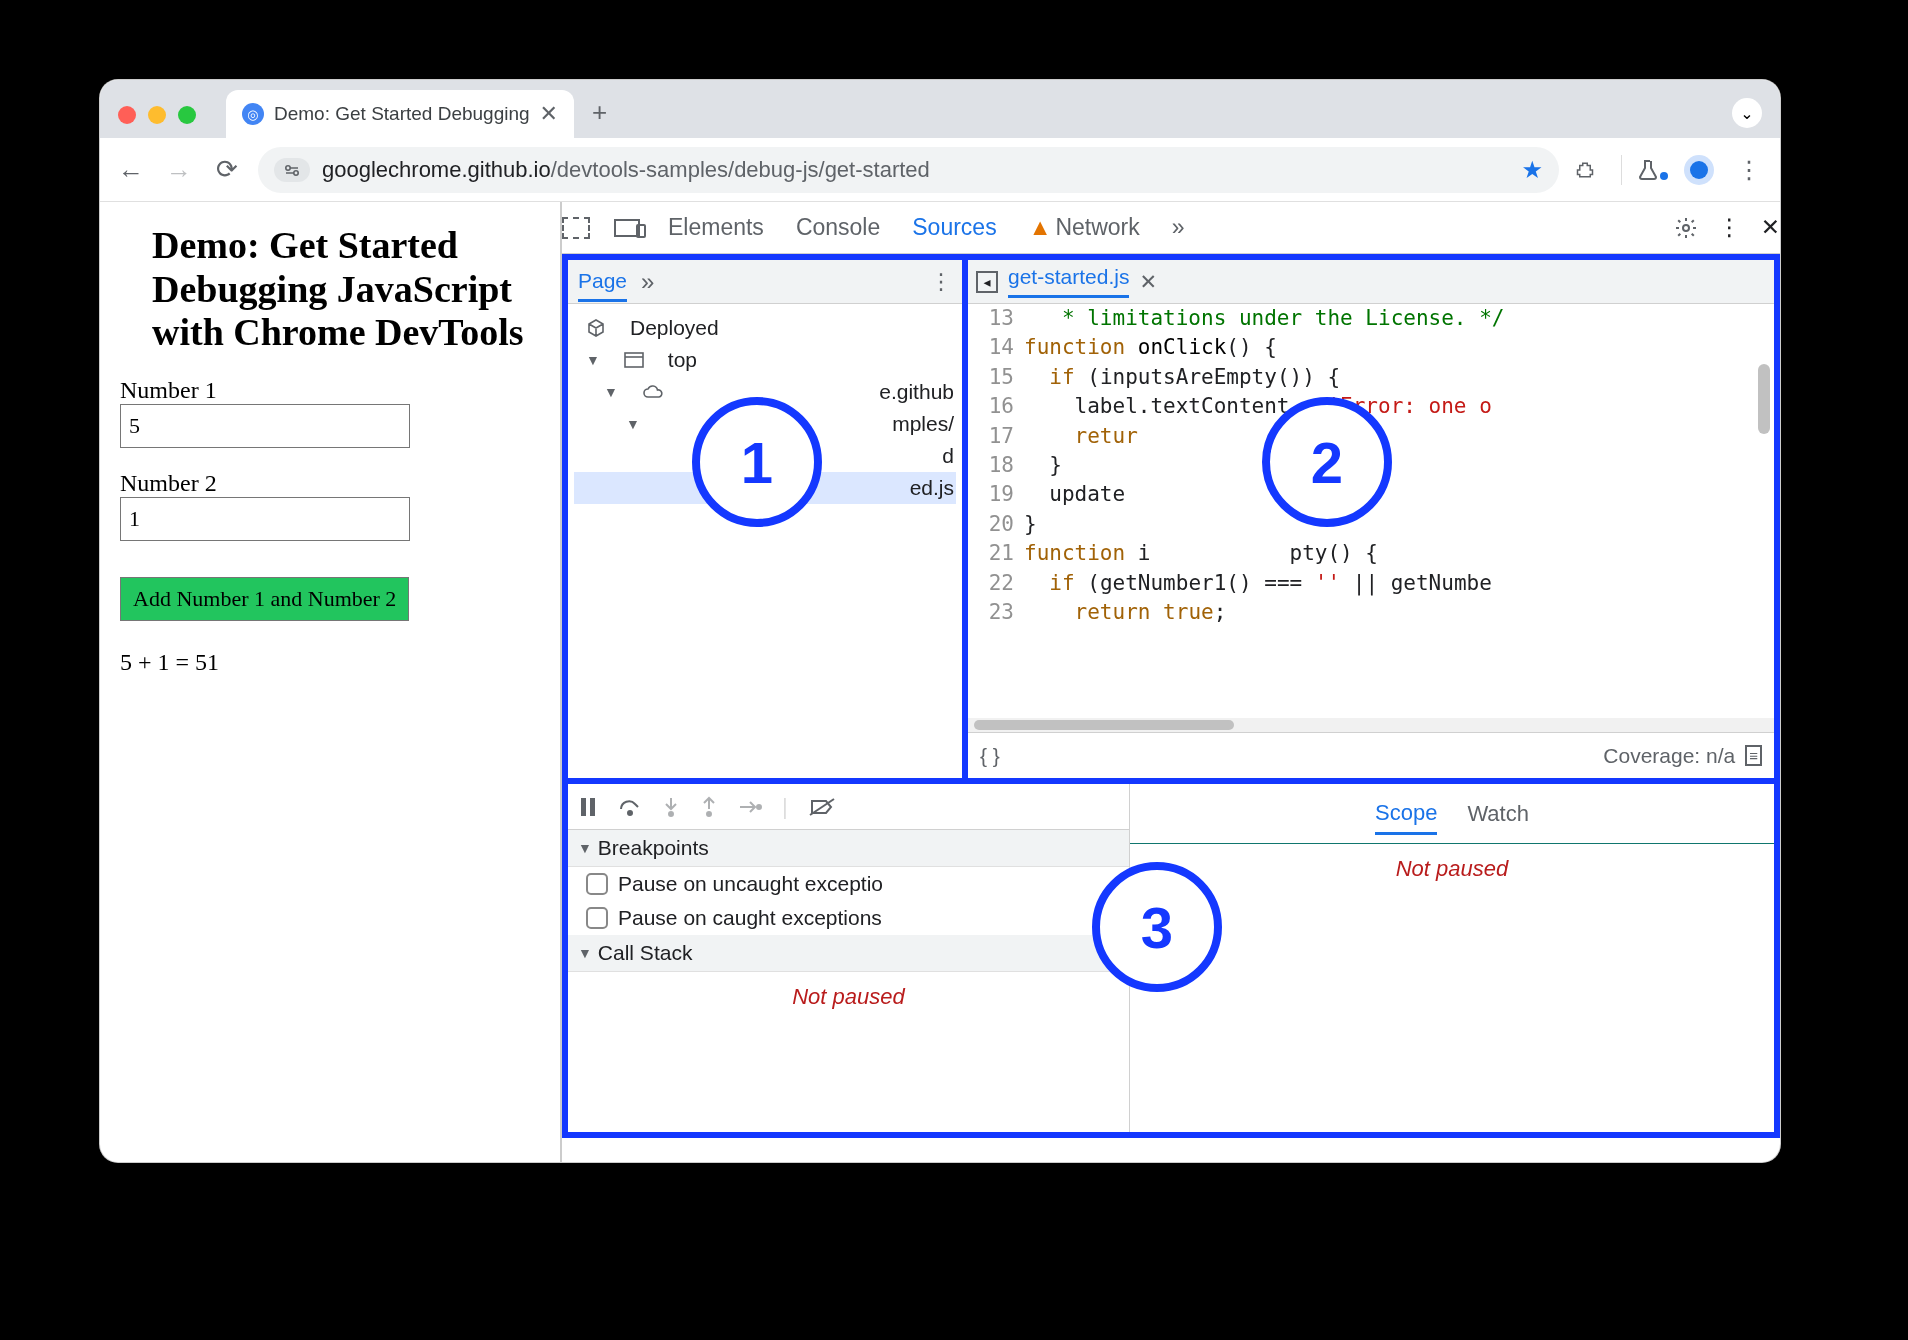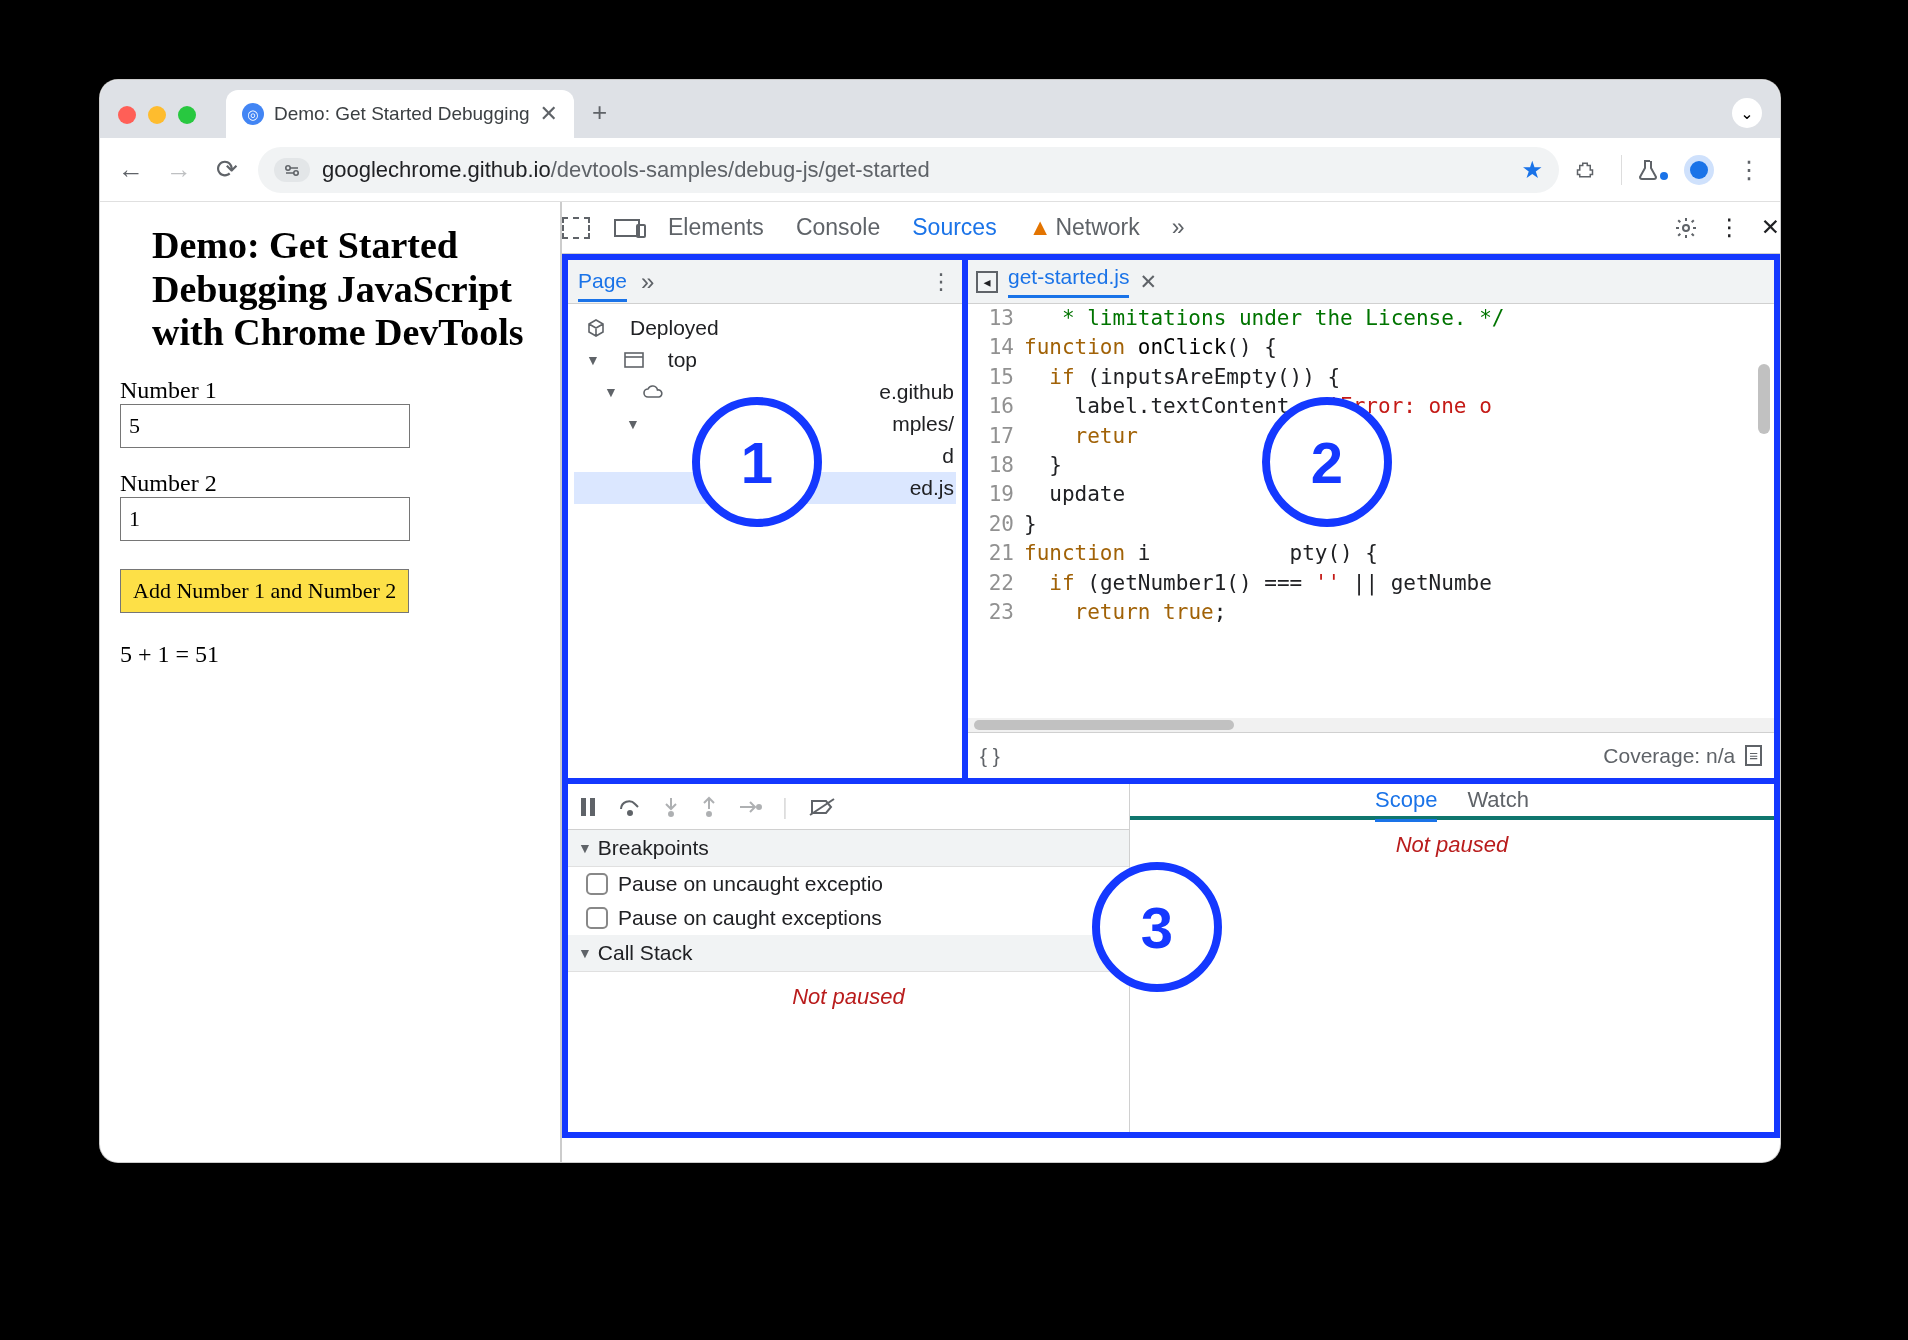--- a/index.html
+++ b/index.html
@@ -34,21 +34,21 @@
   .avatar { width:30px; height:30px; border-radius:50%; background:#cfe1fc; display:flex; align-items:center; justify-content:center;}
   .avatar-inner{width:18px;height:18px;border-radius:50%;background:#1a73e8;}
   .flask-dot{position:absolute;bottom:2px;right:2px;width:8px;height:8px;border-radius:50%;background:#1a73e8;}
 
   
   .content { display:flex; height: 960px; }
   .page { width: 460px; padding: 22px 20px; font-family: "Times New Roman", serif; color:#000; }
   .page h1 { font-size: 38px; font-weight: bold; line-height: 1.15; margin-bottom: 22px; margin-left: 32px; }
   .page label { font-size: 24px; display:block; margin-top:4px;}
   .page input[type=text] { width: 290px; height: 44px; font-size: 22px; border:1.5px solid #767676; padding:0 8px; margin-bottom:18px; font-family:inherit;}
-  .page button { background:#fde047; border:1.5px solid #767676; font-size:22px; padding:8px 12px; font-family:inherit; margin-top:10px;}
+  .page button { background:#22c55e; border:1.5px solid #767676; font-size:22px; padding:8px 12px; font-family:inherit; margin-top:18px;}
   .page .result { font-size:24px; margin-top:28px; }
 
   
   .devtools { flex:1; border-left:2px solid #ccc; display:flex; flex-direction:column; font-family:"Helvetica Neue",Arial,sans-serif; color:#202124; position:relative;}
   .dt-tabs { height:52px; border-bottom:1px solid #d0d0d0; display:flex; align-items:center; padding:0 0; gap:24px; font-size:23px;}
   .dt-tab { color:#5f6368; padding:0 4px;}
   .dt-tab.active { color:#1a73e8; }
   .warn-tri{display:inline-block;color:#e37400;margin-right:4px;}
   .dt-tabs .r { margin-left:auto; display:flex; gap:20px; align-items:center;}
   .icbox{width:28px;height:22px;border:2px dashed #5f6368;}
@@ -90,21 +90,21 @@
 
   
   .pane3{border:6px solid #1438ff;border-top:none;height:354px;display:flex;position:relative;}
   .p3-left{width:562px;display:flex;flex-direction:column;border-right:1px solid #d0d0d0;}
   .dbg-ctrl{height:46px;border-bottom:1px solid #d0d0d0;display:flex;align-items:center;padding:0 10px;gap:20px;color:#5f6368;font-size:22px;}
   .dbg-sec-hdr{background:#f1f3f4;padding:6px 10px;font-size:21px;display:flex;align-items:center;gap:6px;border-bottom:1px solid #e0e0e0;}
   .chk-row{padding:5px 10px 5px 18px;font-size:21px;display:flex;align-items:center;gap:10px;}
   .chkbox{width:22px;height:22px;border:2px solid #888;border-radius:5px;}
   .np{text-align:center;font-style:italic;color:#b91c1c;font-size:22px;padding:12px 0;}
   .p3-right{flex:1;display:flex;flex-direction:column;}
-  .p3r-tabs{height:36px;border-bottom:4px solid #0f766e;display:flex;align-items:center;justify-content:center;gap:30px;font-size:22px;}
+  .p3r-tabs{height:60px;border-bottom:1px solid #0f766e;display:flex;align-items:center;justify-content:center;gap:30px;font-size:22px;}
   .p3r-tabs .act{color:#1a73e8;border-bottom:3px solid #1a73e8;padding-bottom:6px;margin-top:8px;}
   .p3r-tabs .in{color:#5f6368;}
 
   
   .anno{position:absolute;width:130px;height:130px;border:8px solid #1438ff;border-radius:50%;background:#fff;display:flex;align-items:center;justify-content:center;font-size:58px;font-weight:bold;color:#1438ff;z-index:50;font-family:Arial,sans-serif;}
   svg{display:block;}
 </style>
 </head>
 <body>
 

